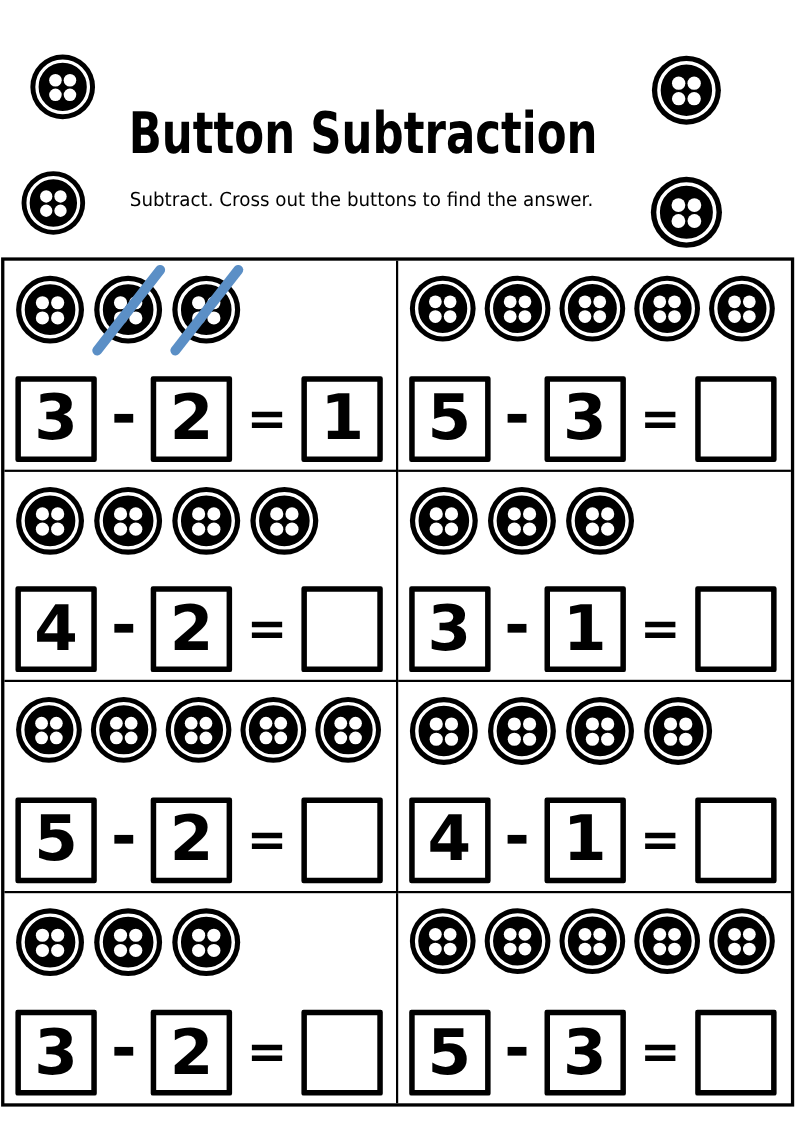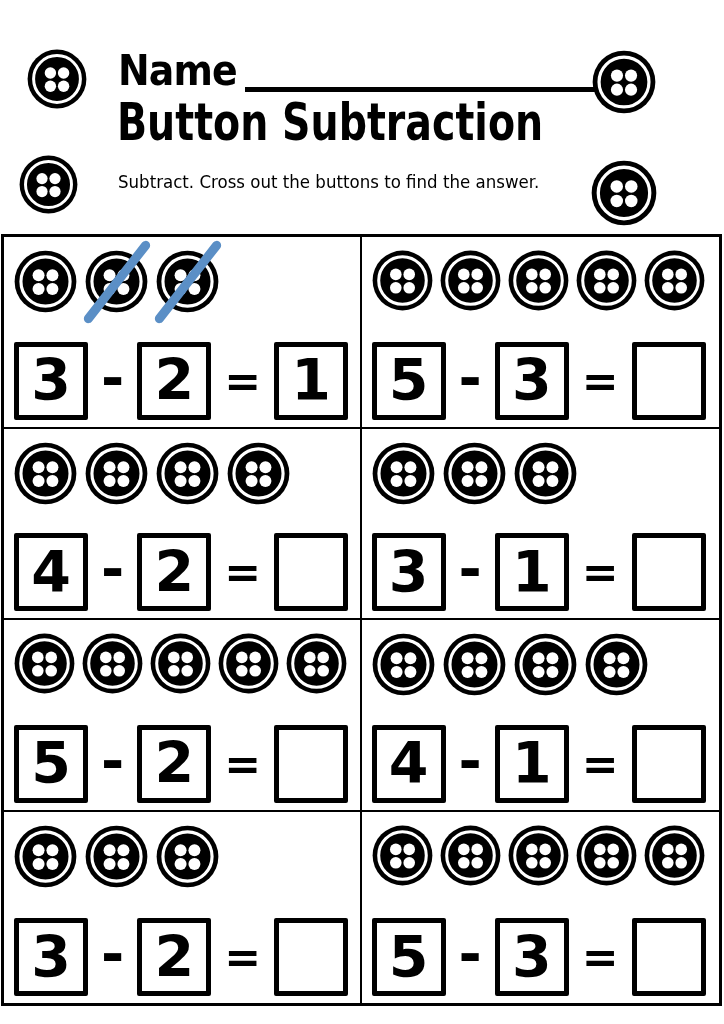--- a/index.html
+++ b/index.html
@@ -80,24 +80,20 @@
         <circle cx="61" cy="62" r="9.5" fill="#ffffff"></circle>
       </svg></span>
   <span class="deco-btn mr deco-slot"><svg viewBox="0 0 100 100">
         <circle cx="50" cy="50" r="49" fill="#000000"></circle>
         <circle cx="50" cy="50" r="39" fill="none" stroke="#ffffff" stroke-width="5"></circle>
         <circle cx="39" cy="40" r="9.5" fill="#ffffff"></circle>
         <circle cx="61" cy="40" r="9.5" fill="#ffffff"></circle>
         <circle cx="39" cy="62" r="9.5" fill="#ffffff"></circle>
         <circle cx="61" cy="62" r="9.5" fill="#ffffff"></circle>
       </svg></span>
-  <div class="name-row">
-    <span class="name-label">Name</span>
-    <span class="name-line"></span>
-  </div>
   <div class="page-title">Button Subtraction</div>
   <div class="instructions">Subtract. Cross out the buttons to find the answer.</div>
 </div>
 
 <div class="grid">
 
   <section class="cell">
     <div class="buttons-row" style="gap: 8px;">
         <span class="btn-wrap" style="width: 63px; height: 65px;">
           <svg viewBox="0 0 100 100">

